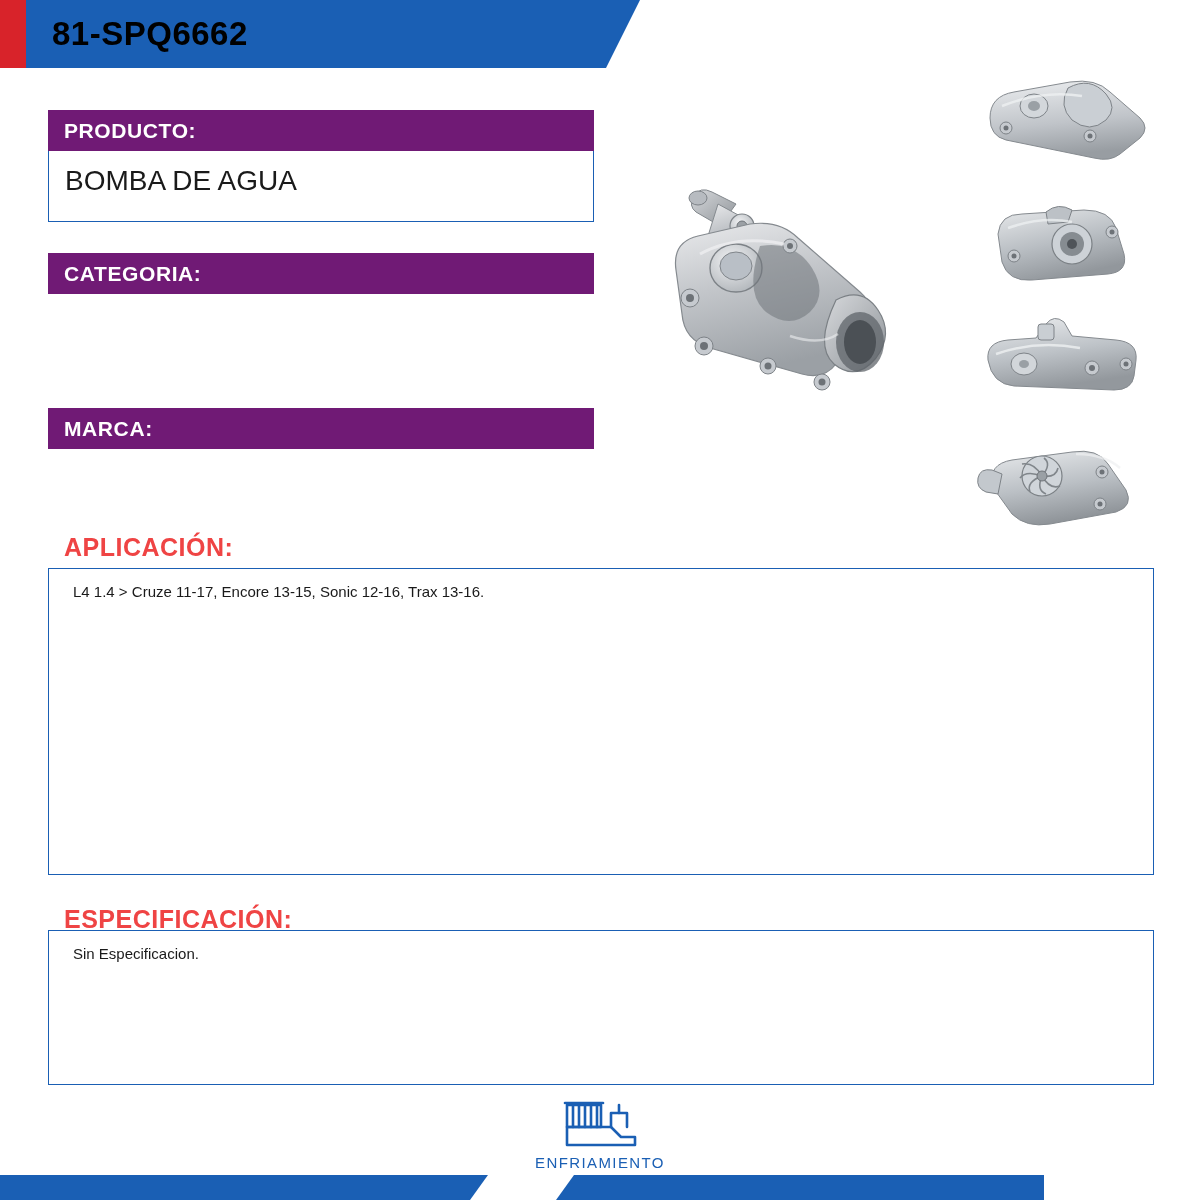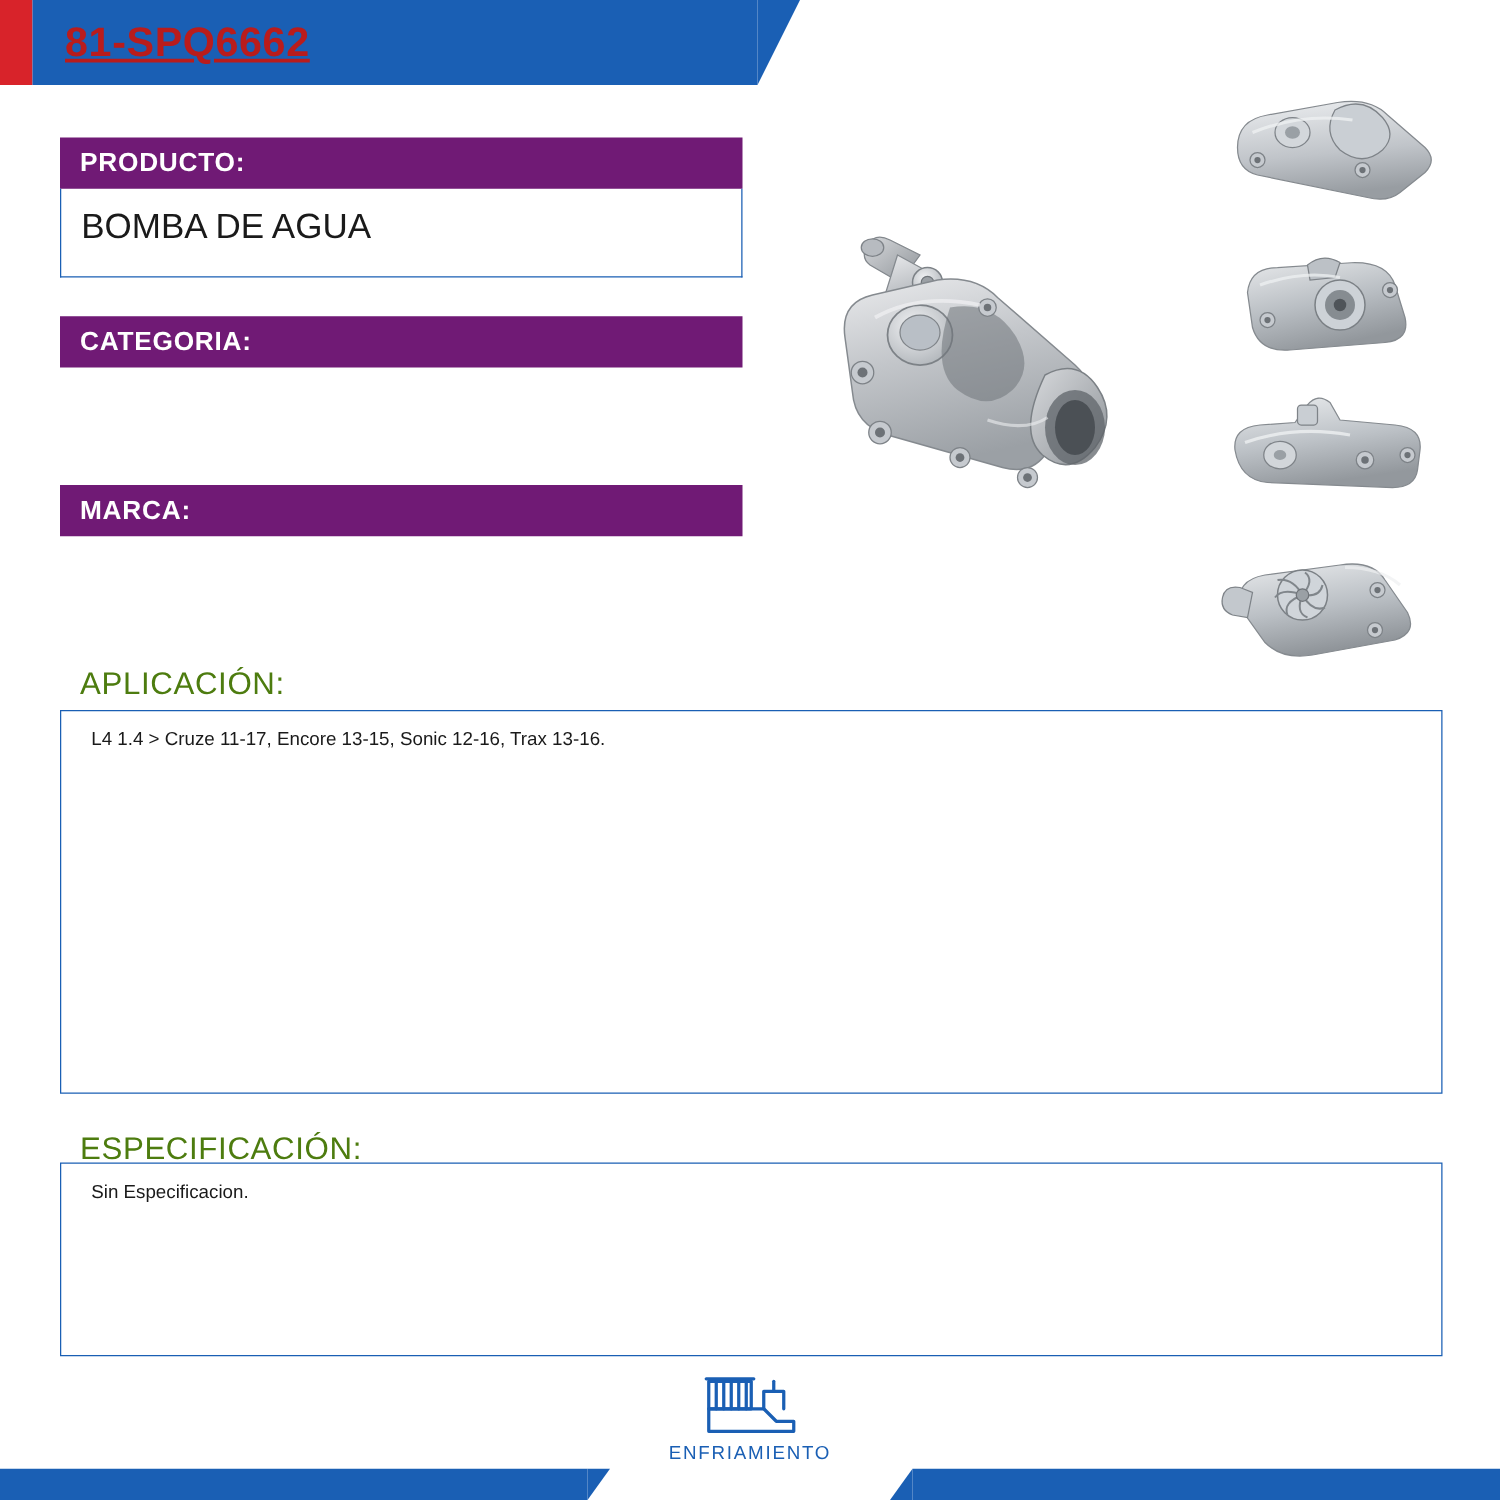--- a/index.html
+++ b/index.html
@@ -42,26 +42,25 @@
     top: 0;
     right: -34px;
     width: 0; height: 0;
     border-top: 68px solid #1a5fb4;
     border-right: 34px solid transparent;
   }
   .header-title {
     position: absolute;
     left: 52px;
     top: 12px;
-    color: #b91c1c;
+    color: #000000;
     font-size: 33px;
     font-weight: bold;
     letter-spacing: 0.5px;
     line-height: 44px;
-    text-decoration: underline;
   }
 
   
   .field {
     position: absolute;
     left: 48px;
     width: 546px;
   }
   .field-label {
     background: #701a75;
@@ -78,29 +77,29 @@
     border-top: none;
     color: #1a1a1a;
     font-size: 28px;
     padding: 14px 0 14px 16px;
     box-sizing: border-box;
     height: 71px;
   }
 
   #field-producto { top: 110px; }
   #field-categoria { top: 253px; }
-  #field-marca { top: 388px; }
+  #field-marca { top: 408px; }
 
   
   .section-heading {
     position: absolute;
     left: 64px;
-    color: #4d7c0f;
+    color: #ef4444;
     font-size: 25px;
-    font-weight: normal;
+    font-weight: bold;
     letter-spacing: 0.5px;
   }
   #heading-aplicacion { top: 533px; }
   #heading-especificacion { top: 895px; margin-top: 10px; }
 
   
   .big-box {
     position: absolute;
     left: 48px;
     border: 1px solid #1a5fb4;
@@ -119,21 +118,21 @@
     top: 930px;
     width: 1106px;
     height: 155px;
   }
 
   
   .footer {
     position: absolute;
     left: 0;
     top: 1175px;
-    width: 1200px;
+    width: 1044px;
     height: 25px;
   }
   .footer-bar-left {
     position: absolute;
     left: 0; top: 0;
     width: 470px;
     height: 25px;
     background: #1a5fb4;
   }
   .footer-bar-left::after {

